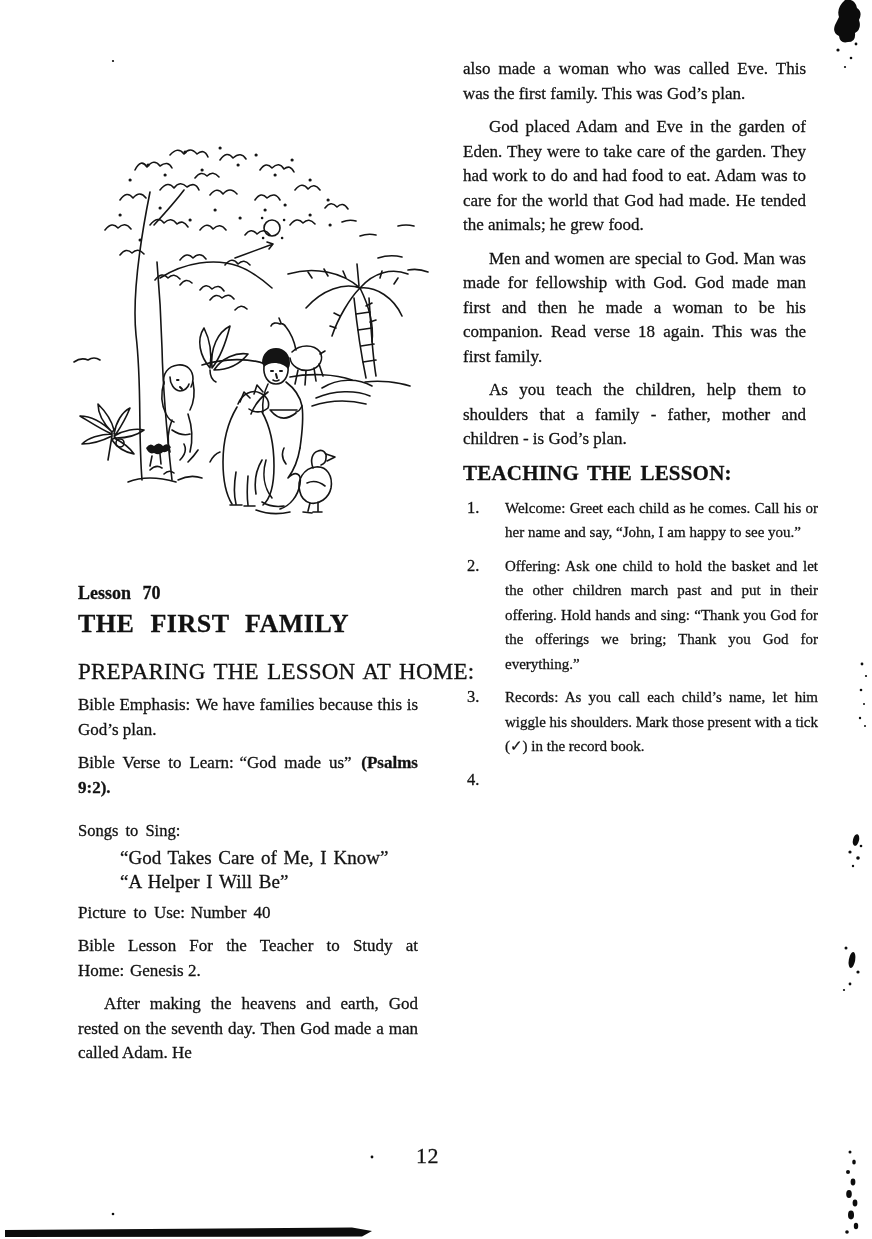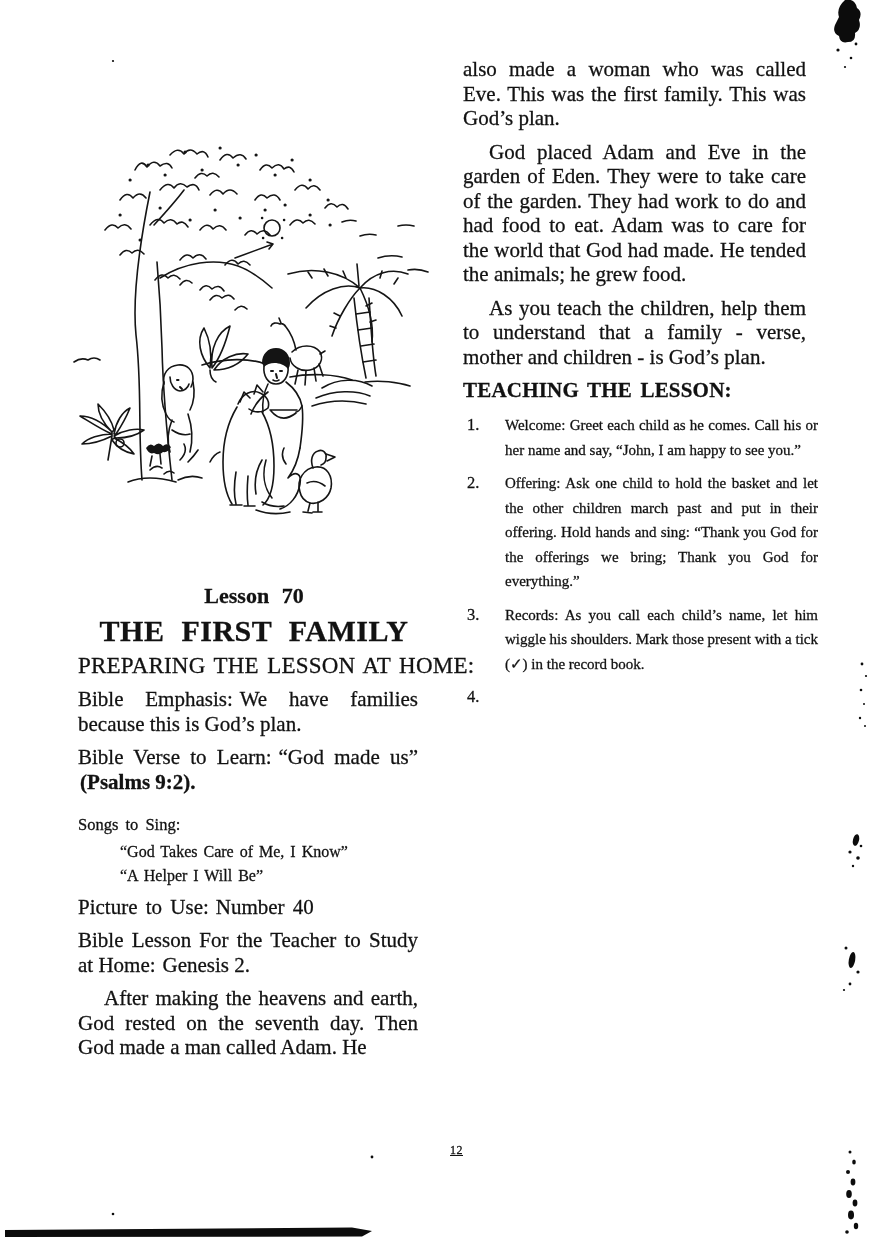--- a/index.html
+++ b/index.html
@@ -13,65 +13,65 @@
     color:#121212;
     -webkit-text-stroke:0.28px;
   }
   
   .col{position:absolute;}
   .col-left{left:78px;top:583px;width:352px;}
   .col-right{left:463px;top:57px;width:355px;}
 
   p.body{
     margin:0 12px 9px 0;
-    font-size:21px;
+    font-size:17px;
     line-height:24.5px;
     text-align:justify;
   }
   p.body.indent{text-indent:26px;}
   .lbl{font-weight:normal;margin-right:.33em;}
   .ref{font-weight:bold;margin-left:.1em;}
 
   .lesson-label{
-    margin:0 0 5px 0;text-align:center;
-    font-weight:bold;font-size:22px;word-spacing:7px;
+    margin:0 0 5px 0;text-align:left;
+    font-weight:bold;font-size:18px;word-spacing:7px;
   }
   .page-title{
-    margin:0 0 5px 0;text-align:center;
-    font-weight:bold;font-size:30px;
+    margin:0 0 20px 0;
+    font-weight:bold;font-size:26px;
     word-spacing:9px;letter-spacing:.5px;
   }
   .prep-heading{
     margin:0 0 8px 0;
     font-size:23px;letter-spacing:.2px;word-spacing:2.5px;
     white-space:nowrap;
   }
   .songs-heading{
     margin:19px 0 2px 0;
     font-size:16.5px;line-height:24.5px;word-spacing:3px;
   }
   .song-line{
     margin:0;padding-left:42px;
-    font-size:16px;line-height:24.5px;word-spacing:2px;
+    font-size:19px;line-height:24.5px;word-spacing:2px;
   }
   .songs-block{margin-bottom:6px;}
   .picture-line{margin:10px 0 9px 0;text-align:left;word-spacing:3px;}
 
   .teaching-heading{
     margin:5px 0 10px 0;
     font-weight:bold;font-size:21px;
     letter-spacing:.2px;word-spacing:3px;
   }
   .li{display:flex;margin:0 0 9px 0;}
   .li .num{flex:0 0 42px;font-size:16.5px;line-height:24.5px;padding-left:4px;box-sizing:border-box;}
   .li .txt{flex:1;font-size:15px;line-height:24.5px;text-align:justify;}
 
   .page-number{
-    position:absolute;left:450px;top:1143px;
-    font-size:12px;letter-spacing:.5px;text-decoration:underline;
+    position:absolute;left:416px;top:1143px;
+    font-size:22px;letter-spacing:.5px;
   }
   .illustration{position:absolute;left:60px;top:130px;}
   .artifacts{position:absolute;left:0;top:0;pointer-events:none;}
 </style>
 </head>
 <body>
 
 <div class="page">
 
   <svg class="illustration" width="380" height="400" viewBox="0 0 380 400" fill="none" stroke="#151515" stroke-width="1.6" stroke-linecap="round" stroke-linejoin="round">
@@ -188,21 +188,22 @@
     <p class="body">
       <b class="lbl">Bible Lesson For the Teacher to Study at Home:</b><span>Genesis 2.</span>
     </p>
 
     <p class="body indent">After making the heavens and earth, God rested on the seventh day. Then God made a man called Adam. He</p>
   </div>
 
   <div class="col col-right">
     <p class="body">also made a woman who was called Eve. This was the first family. This was God’s plan.</p>
     <p class="body indent">God placed Adam and Eve in the garden of Eden. They were to take care of the garden. They had work to do and had food to eat. Adam was to care for the world that God had made. He tended the animals; he grew food.</p>
-    <p class="body indent">As you teach the children, help them to understand that a family - verse, mother and children - is God’s plan.</p>
+    <p class="body indent">Men and women are special to God. Man was made for fellowship with God. God made man first and then he made a woman to be his companion. Read verse 18 again. This was the first family.</p>
+    <p class="body indent">As you teach the children, help them to shoulders that a family - father, mother and children - is God’s plan.</p>
 
     <div class="teaching-heading">TEACHING THE LESSON:</div>
 
     <div class="li">
       <span class="num">1.</span>
       <span class="txt">Welcome: Greet each child as he comes. Call his or her name and say, “John, I am happy to see you.”</span>
     </div>
     <div class="li">
       <span class="num">2.</span>
       <span class="txt">Offering: Ask one child to hold the basket and let the other children march past and put in their offering. Hold hands and sing: “Thank you God for the offerings we bring; Thank you God for everything.”</span>

